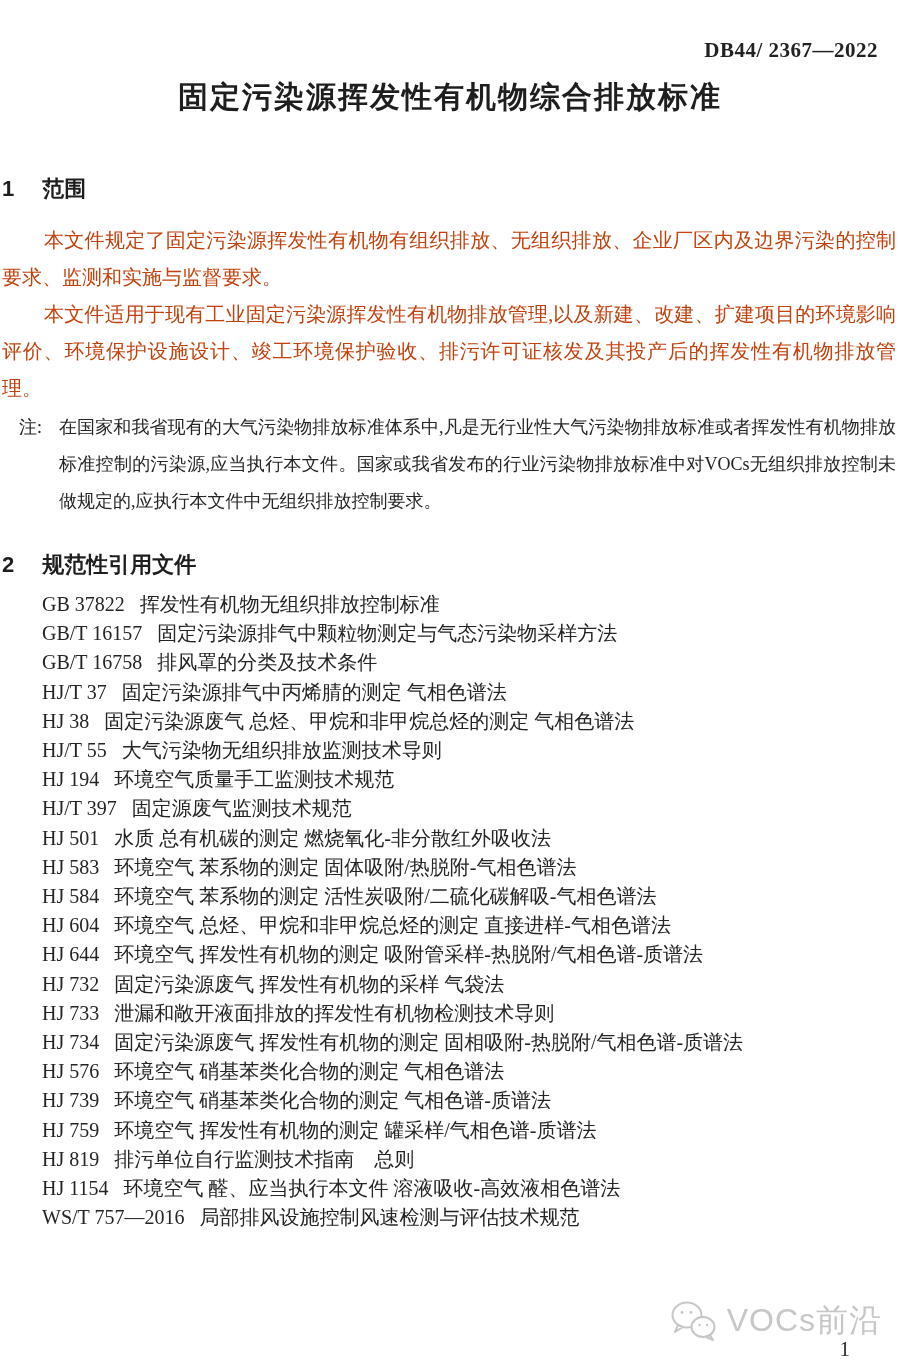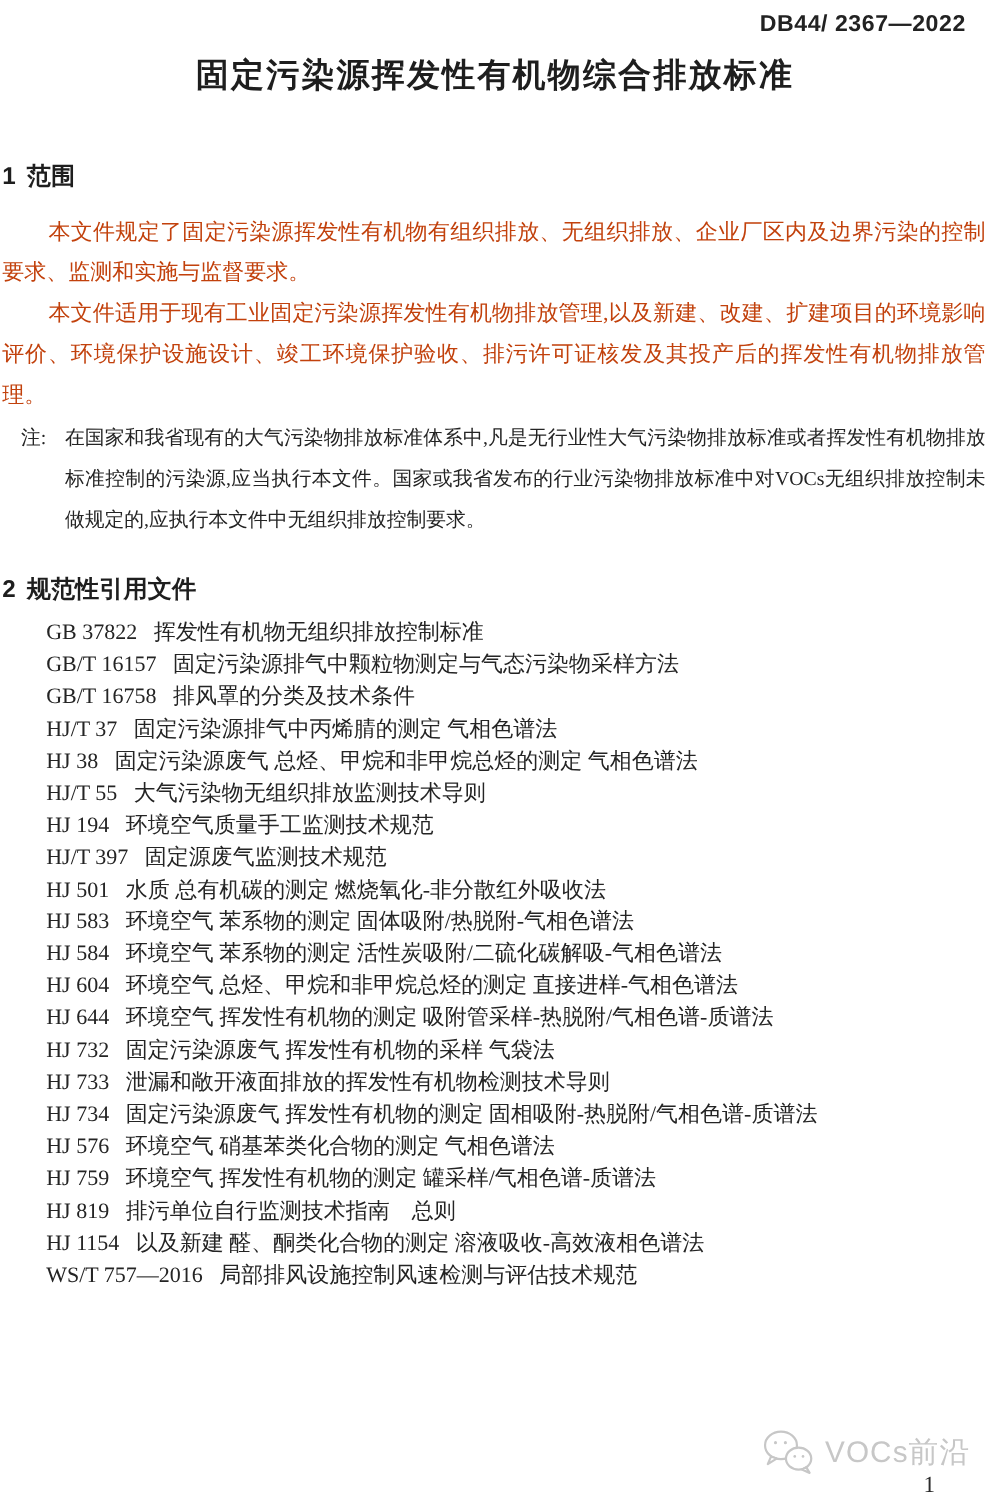--- a/index.html
+++ b/index.html
@@ -9,45 +9,46 @@
     height: 1365px;
     background: #ffffff;
     overflow: hidden;
     box-sizing: border-box;
     color: #242424;
     font-family: "Liberation Serif", "DejaVu Serif", serif;
   }
   .doc-header {
     padding: 10px 22px 0 0;
     text-align: right;
-    font-family: Liberation Sans, sans-serif;
+    font-family: Liberation Serif, serif;
     font-size: 21px;
     font-weight: 600;
     letter-spacing: 0.5px;
     color: #222;
+    margin-top: 28px;
   }
   .doc-title {
     margin-top: 14px;
     text-align: center;
     font-family: "Liberation Sans", "DejaVu Sans", sans-serif;
     font-size: 30px;
     font-weight: 600;
     letter-spacing: 2px;
     color: #1e1e1e;
   }
   .section-heading {
     margin: 56px 0 0 2px;
     font-family: "Liberation Sans", "DejaVu Sans", sans-serif;
     font-size: 22px;
     font-weight: 700;
     color: #1e1e1e;
   }
   .section-heading.second { margin-top: 30px; }
   .section-heading .sec-num { display: inline-block; }
-  .section-heading .sec-text { display: inline-block; margin-left: 10px; }
+  .section-heading .sec-text { display: inline-block; margin-left: 28px; }
   .para {
     margin: 0 4px 0 2px;
     font-size: 20px;
     line-height: 37px;
     text-align: justify;
     text-indent: 42px;
     color: #c2410c;
   }
   .para.first { margin-top: 18px; }
   .note {
@@ -72,21 +73,21 @@
   .ref-title { margin-left: 15px; margin-top: 28px; }
   .watermark {
     position: absolute;
     top: 1299px;
     right: 18px;
     display: flex;
     align-items: center;
     gap: 9px;
     color: #c7c7c7;
     font-family: "Liberation Sans", "DejaVu Sans", sans-serif;
-    font-size: 27px;
+    font-size: 32px;
     letter-spacing: 1px;
   }
   .watermark svg { display: block; }
   .page-number {
     position: absolute;
     top: 1337px;
     right: 50px;
     font-size: 21px;
     color: #2b2b2b;
     font-family: "Liberation Serif", "DejaVu Serif", serif;
@@ -182,32 +183,35 @@
       </li>
 
       <li>
         <span class="ref-code">HJ 734</span><span class="ref-title">固定污染源废气 挥发性有机物的测定 固相吸附-热脱附/气相色谱-质谱法</span>
       </li>
 
       <li>
         <span class="ref-code">HJ 576</span><span class="ref-title">环境空气 硝基苯类化合物的测定 气相色谱法</span>
       </li>
 
+      <li>
+        <span class="ref-code">HJ 739</span><span class="ref-title">环境空气 硝基苯类化合物的测定 气相色谱-质谱法</span>
+      </li>
 
       <li>
         <span class="ref-code">HJ 759</span><span class="ref-title">环境空气 挥发性有机物的测定 罐采样/气相色谱-质谱法</span>
       </li>
 
       <li>
         <span class="ref-code">HJ 819</span><span class="ref-title">排污单位自行监测技术指南　总则</span>
       </li>
 
 
       <li>
-        <span class="ref-code">HJ 1154</span><span class="ref-title">以及新建 醛、酮类化合物的测定 溶液吸收-高效液相色谱法</span>
+        <span class="ref-code">HJ 1154</span><span class="ref-title">环境空气 醛、应当执行本文件 溶液吸收-高效液相色谱法</span>
       </li>
 
       <li>
         <span class="ref-code">WS/T 757—2016</span><span class="ref-title">局部排风设施控制风速检测与评估技术规范</span>
       </li>
     </ul>
 
   <div class="watermark">
     <span>
       <svg width="48" height="42" viewBox="0 0 48 42" fill="none" xmlns="http://www.w3.org/2000/svg">

